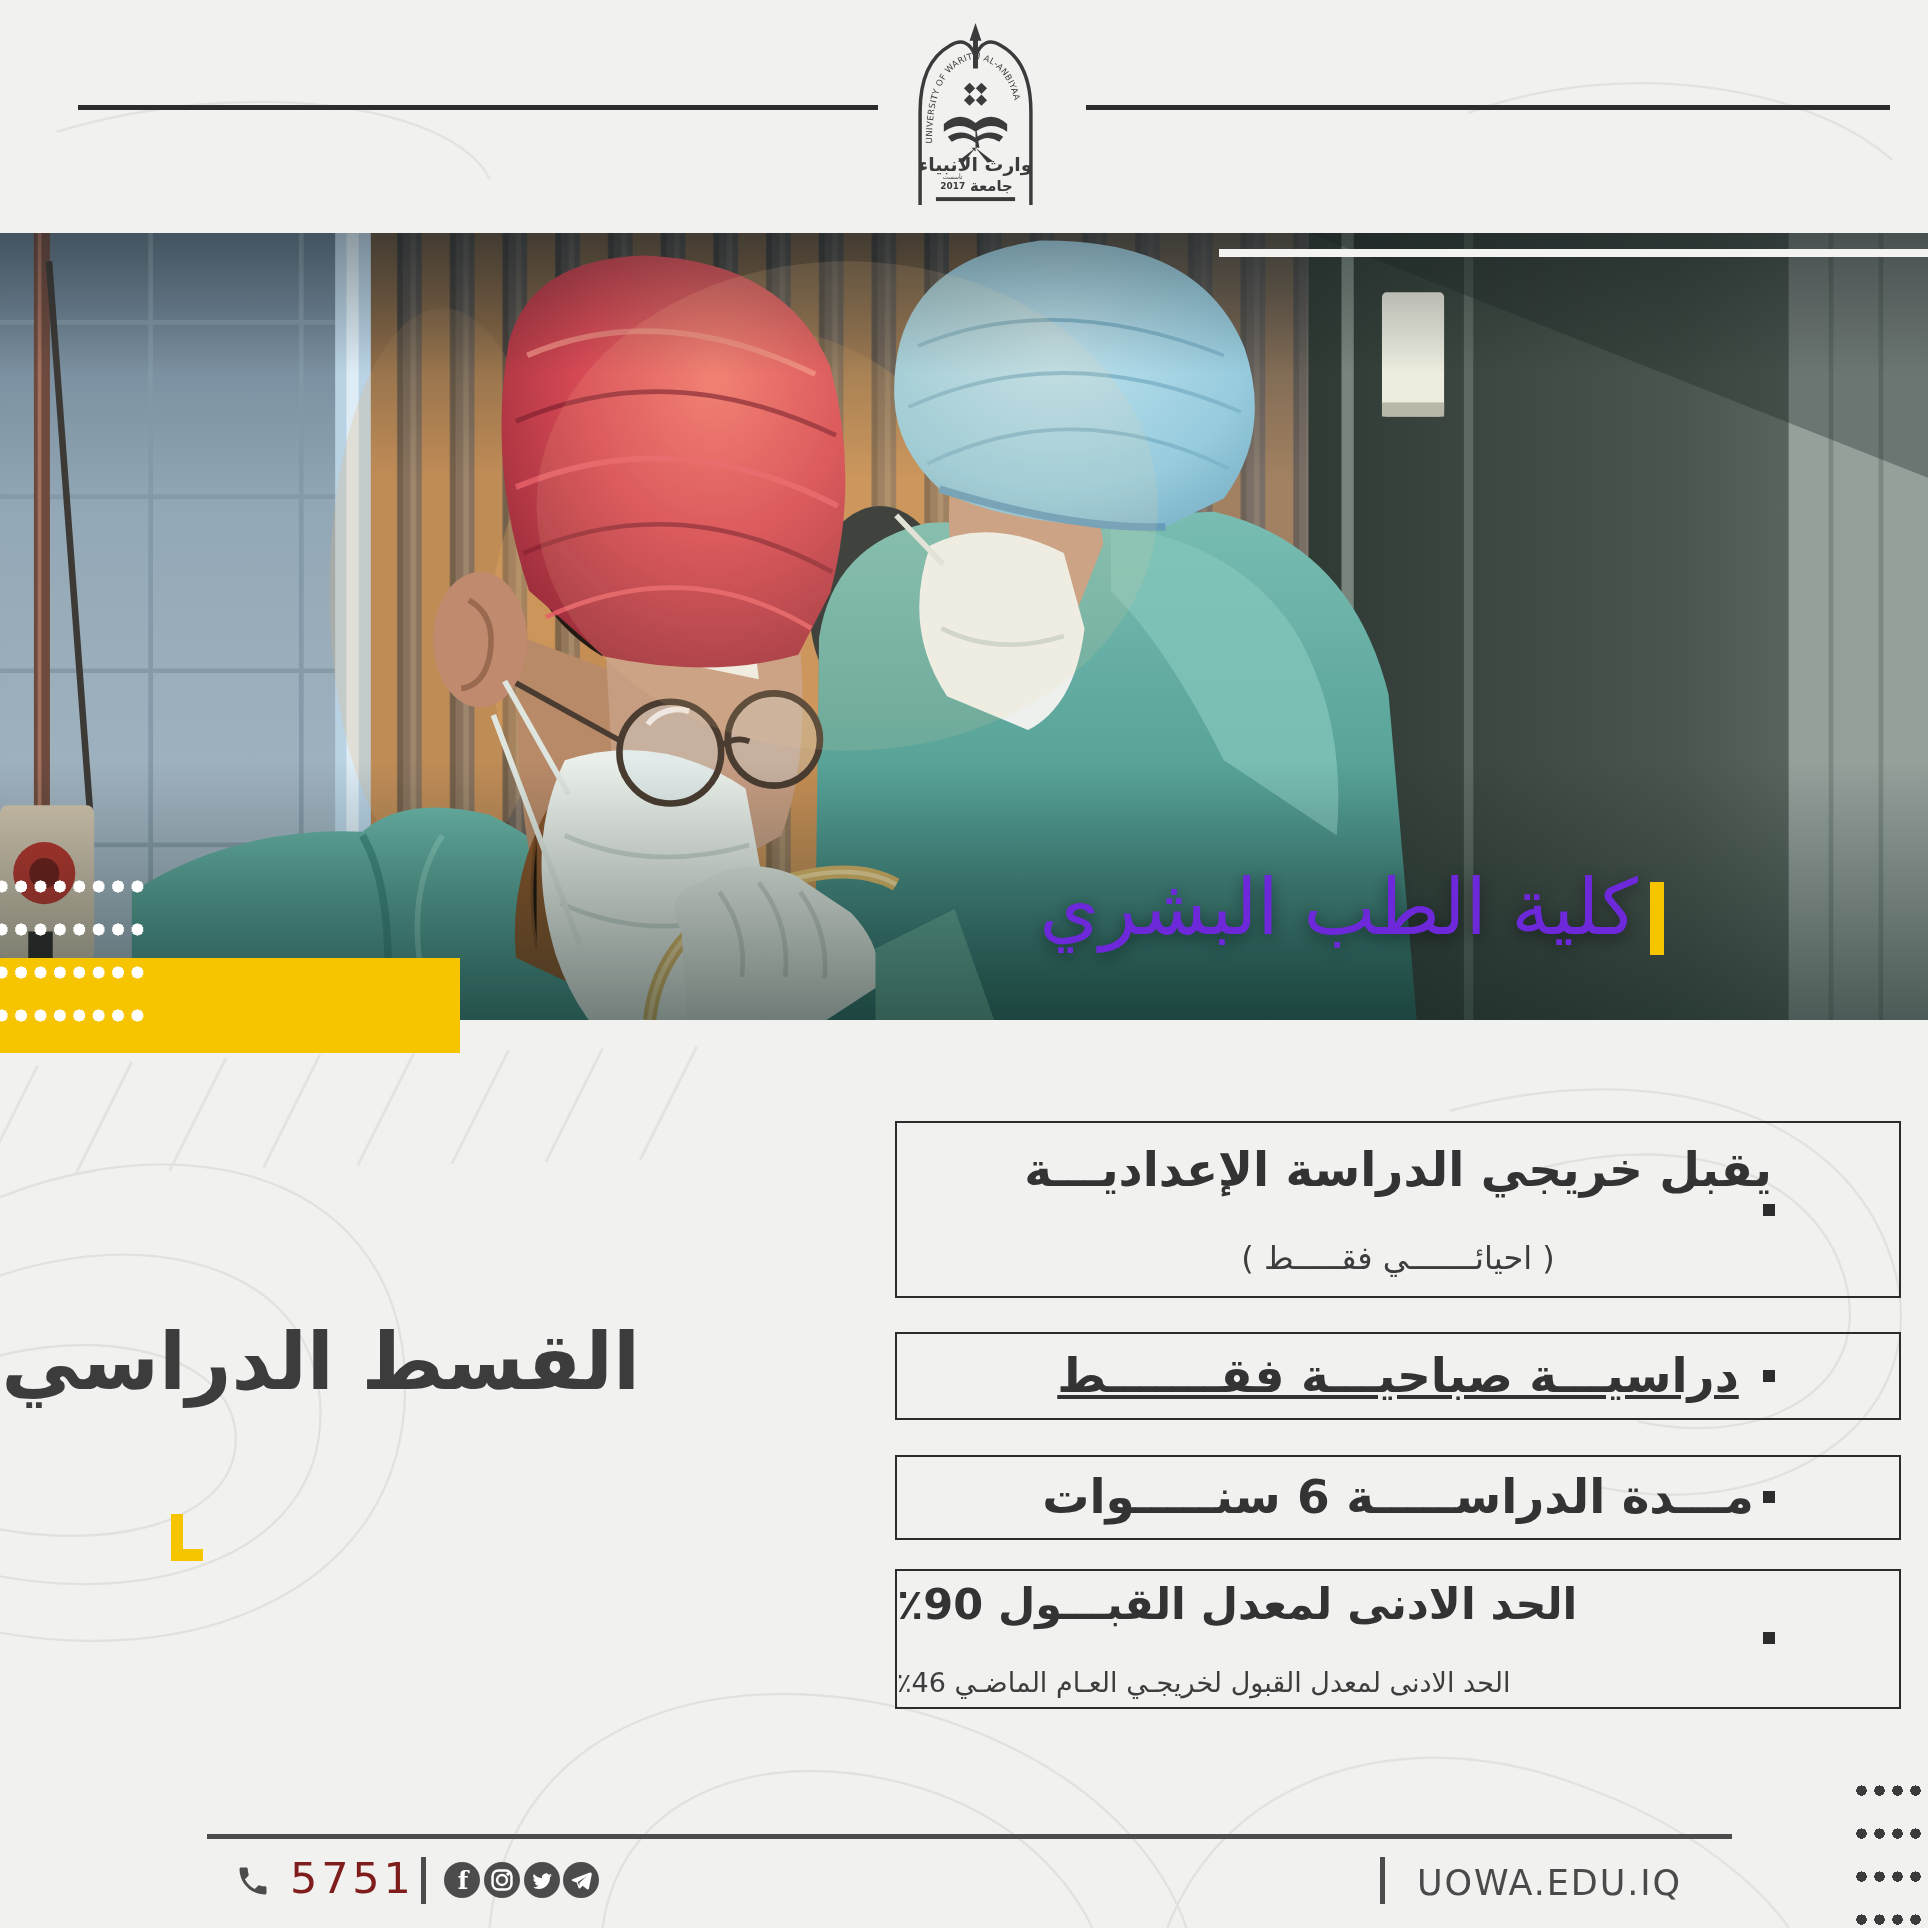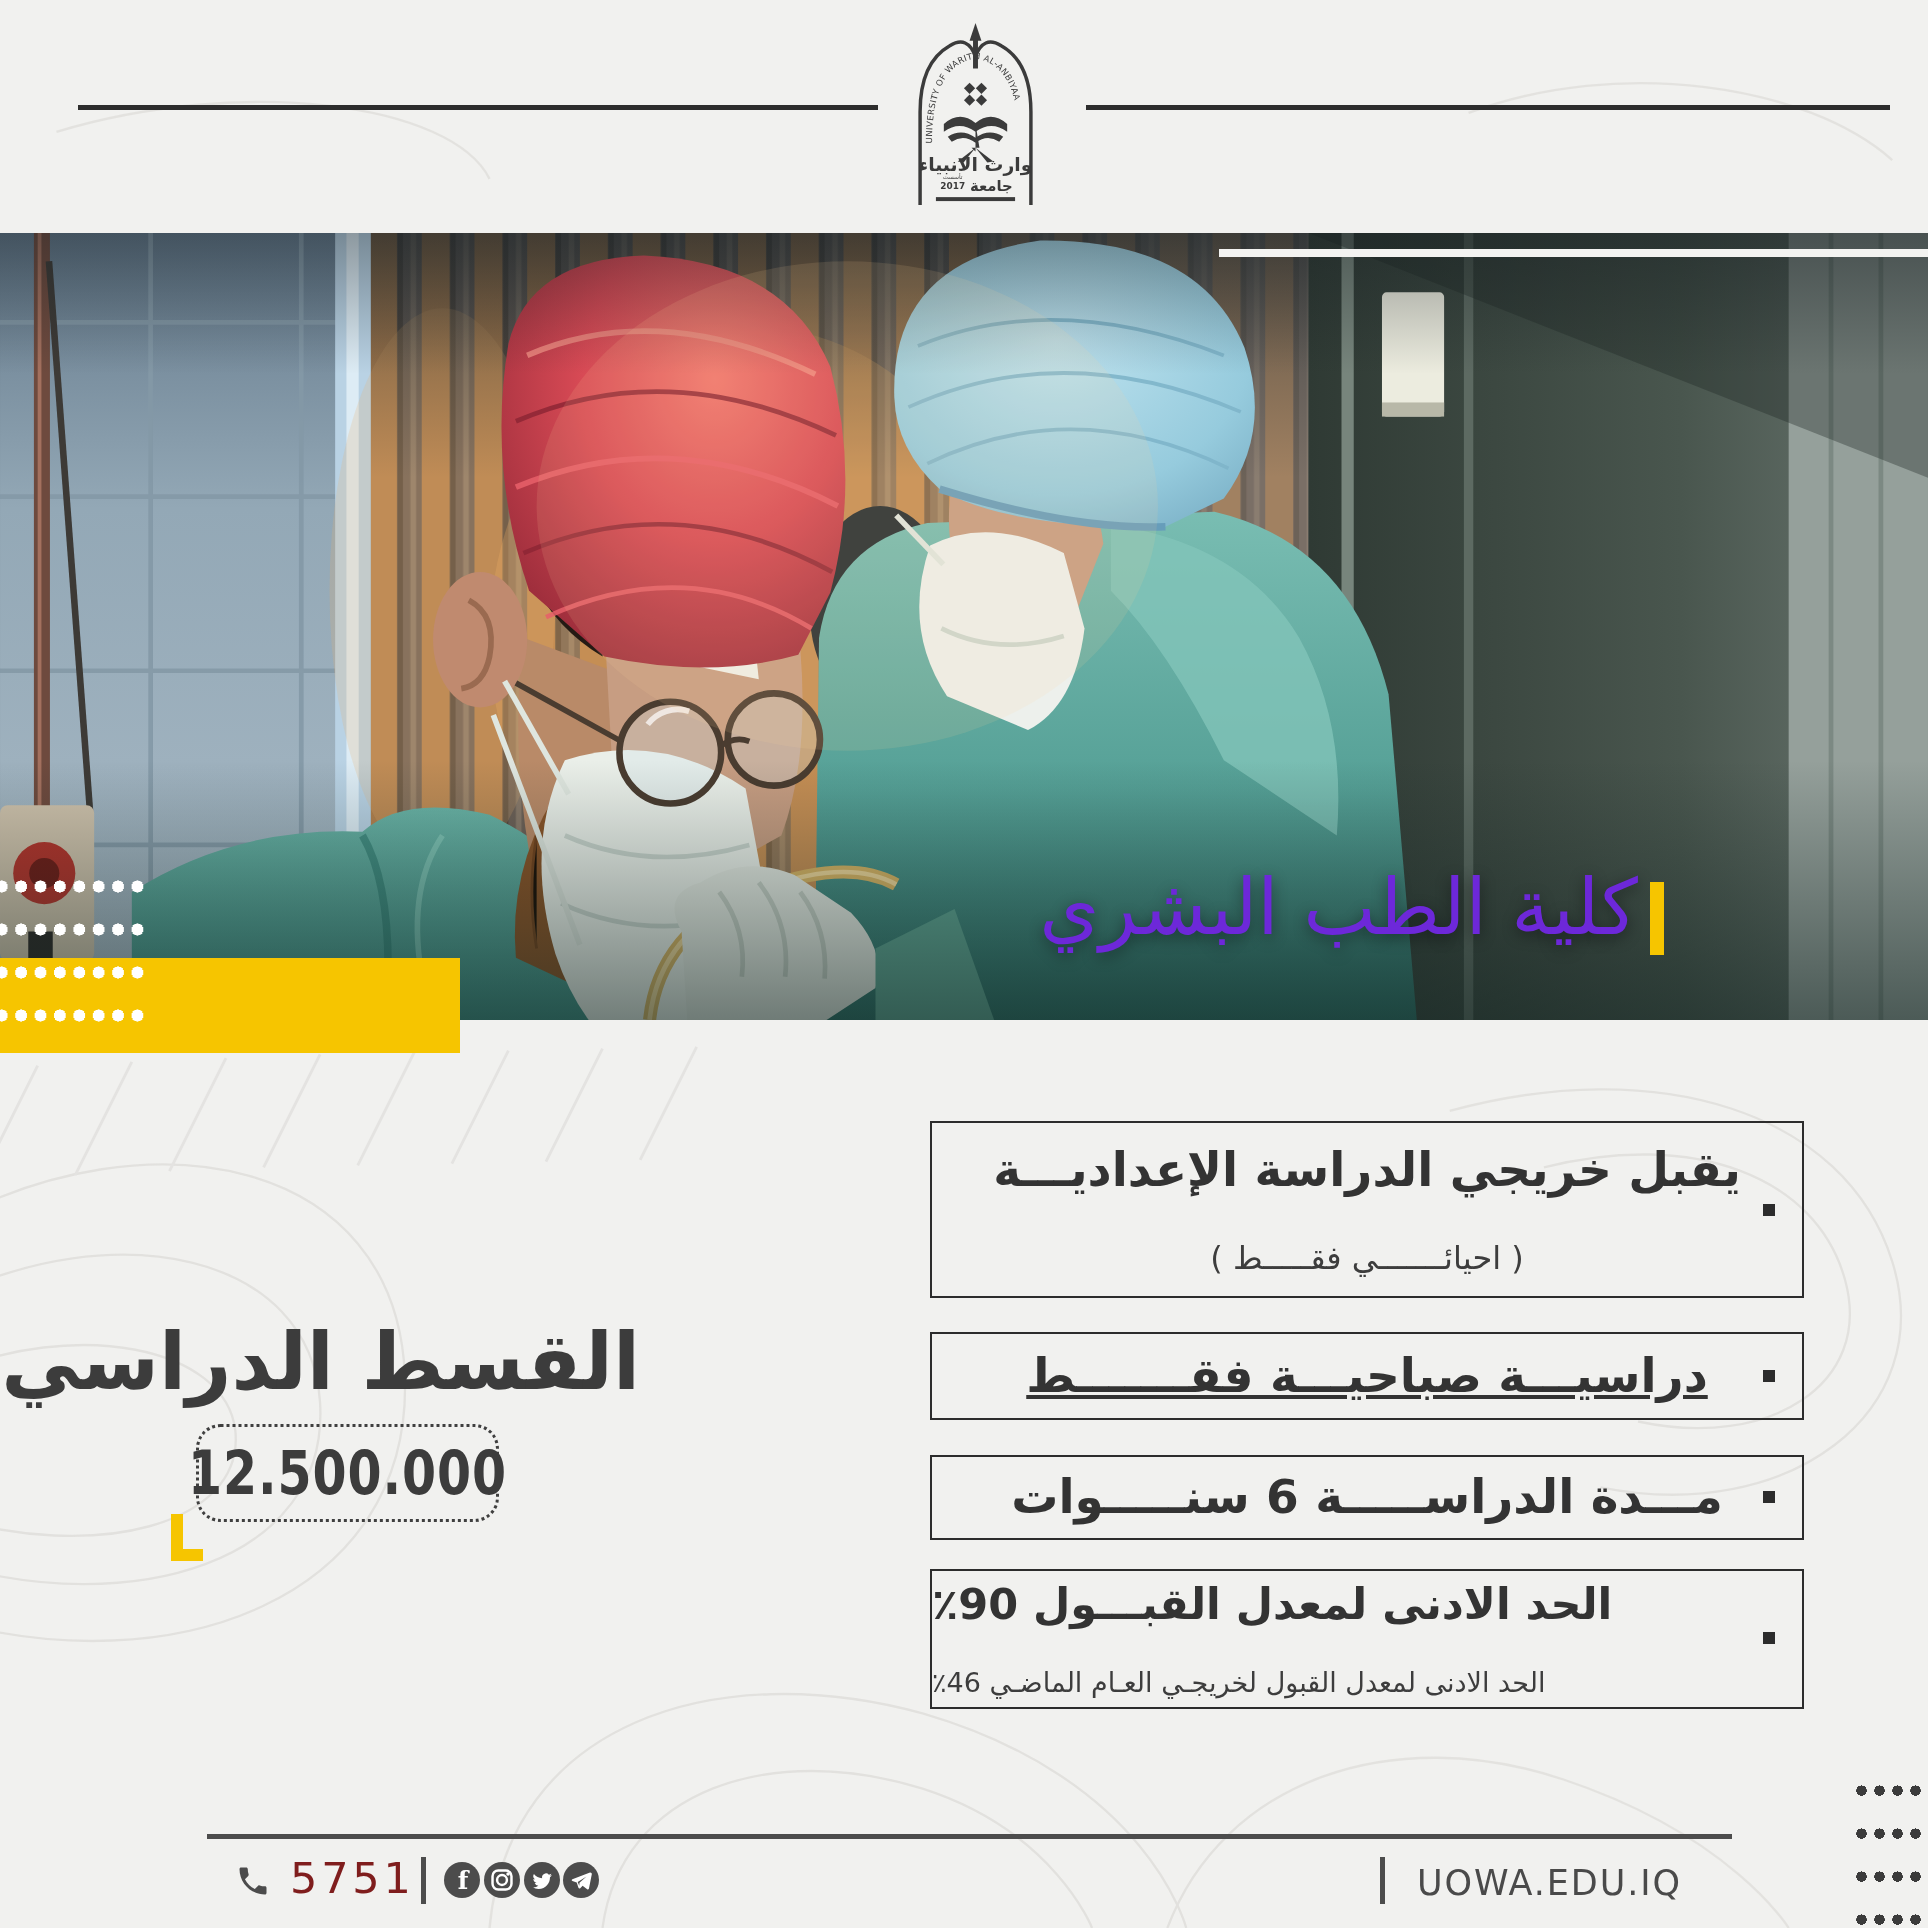--- a/index.html
+++ b/index.html
@@ -52,21 +52,21 @@
     font-size:49px;font-weight:bold;color:#3c3c3c;letter-spacing:0.9px;
     transform:scaleY(1.25);
   }
   .corner-L{
     left:171px;top:1514px;width:32px;height:47px;z-index:1;
     border-left:12.2px solid #f6c500;border-bottom:12.2px solid #f6c500;
     box-sizing:border-box;
   }
   
   .req{
-    left:930px;width:874px;box-sizing:border-box;border:2.8px solid #2c2c2c;
+    left:895px;width:1006px;box-sizing:border-box;border:2.8px solid #2c2c2c;
     display:flex;flex-direction:column;align-items:center;justify-content:center;
     direction:rtl;text-align:center;z-index:2;background:rgba(255,255,255,0.0);gap:24px;
   }
   .req .t1{font-weight:bold;color:#333333;line-height:1.25;white-space:nowrap;}
   .req .t2{color:#3d3d3d;line-height:1.2;white-space:nowrap;}
   .req1{top:1121px;height:177px;}
   .req1 .t1{font-size:47px;}
   .req1 .t2{font-size:32px;margin-top:15px;}
   .req2{top:1332px;height:88px;}
   .req2 .t1{font-size:47px;text-decoration:underline;}
@@ -323,23 +323,20 @@
   </div>
 
   <div class="abs hero-title">كلية الطب البشري</div>
   <div class="abs title-bar" style="background:#f6c500"></div>
   <div class="abs yellow-banner" style="background:#f6c500"></div>
   <div class="abs dots-white"></div>
   <div class="abs dots-dark"></div>
 
   <div class="abs tuition-label">القسط الدراسي</div>
   <div class="abs corner-L"></div>
-  <div class="abs amount-box">
-    <span>12.500.000</span>
-  </div>
 
   <div class="abs req req1">
     <div class="t1">يقبل خريجي الدراسة الإعداديـــة</div>
     <div class="t2">( احيائـــــــي فقـــــط )</div>
   </div>
   <div class="abs bullet bullet1"></div>
 
   <div class="abs req req2">
     <div class="t1">دراسيـــة صباحيـــة فقـــــــط</div>
   </div>

